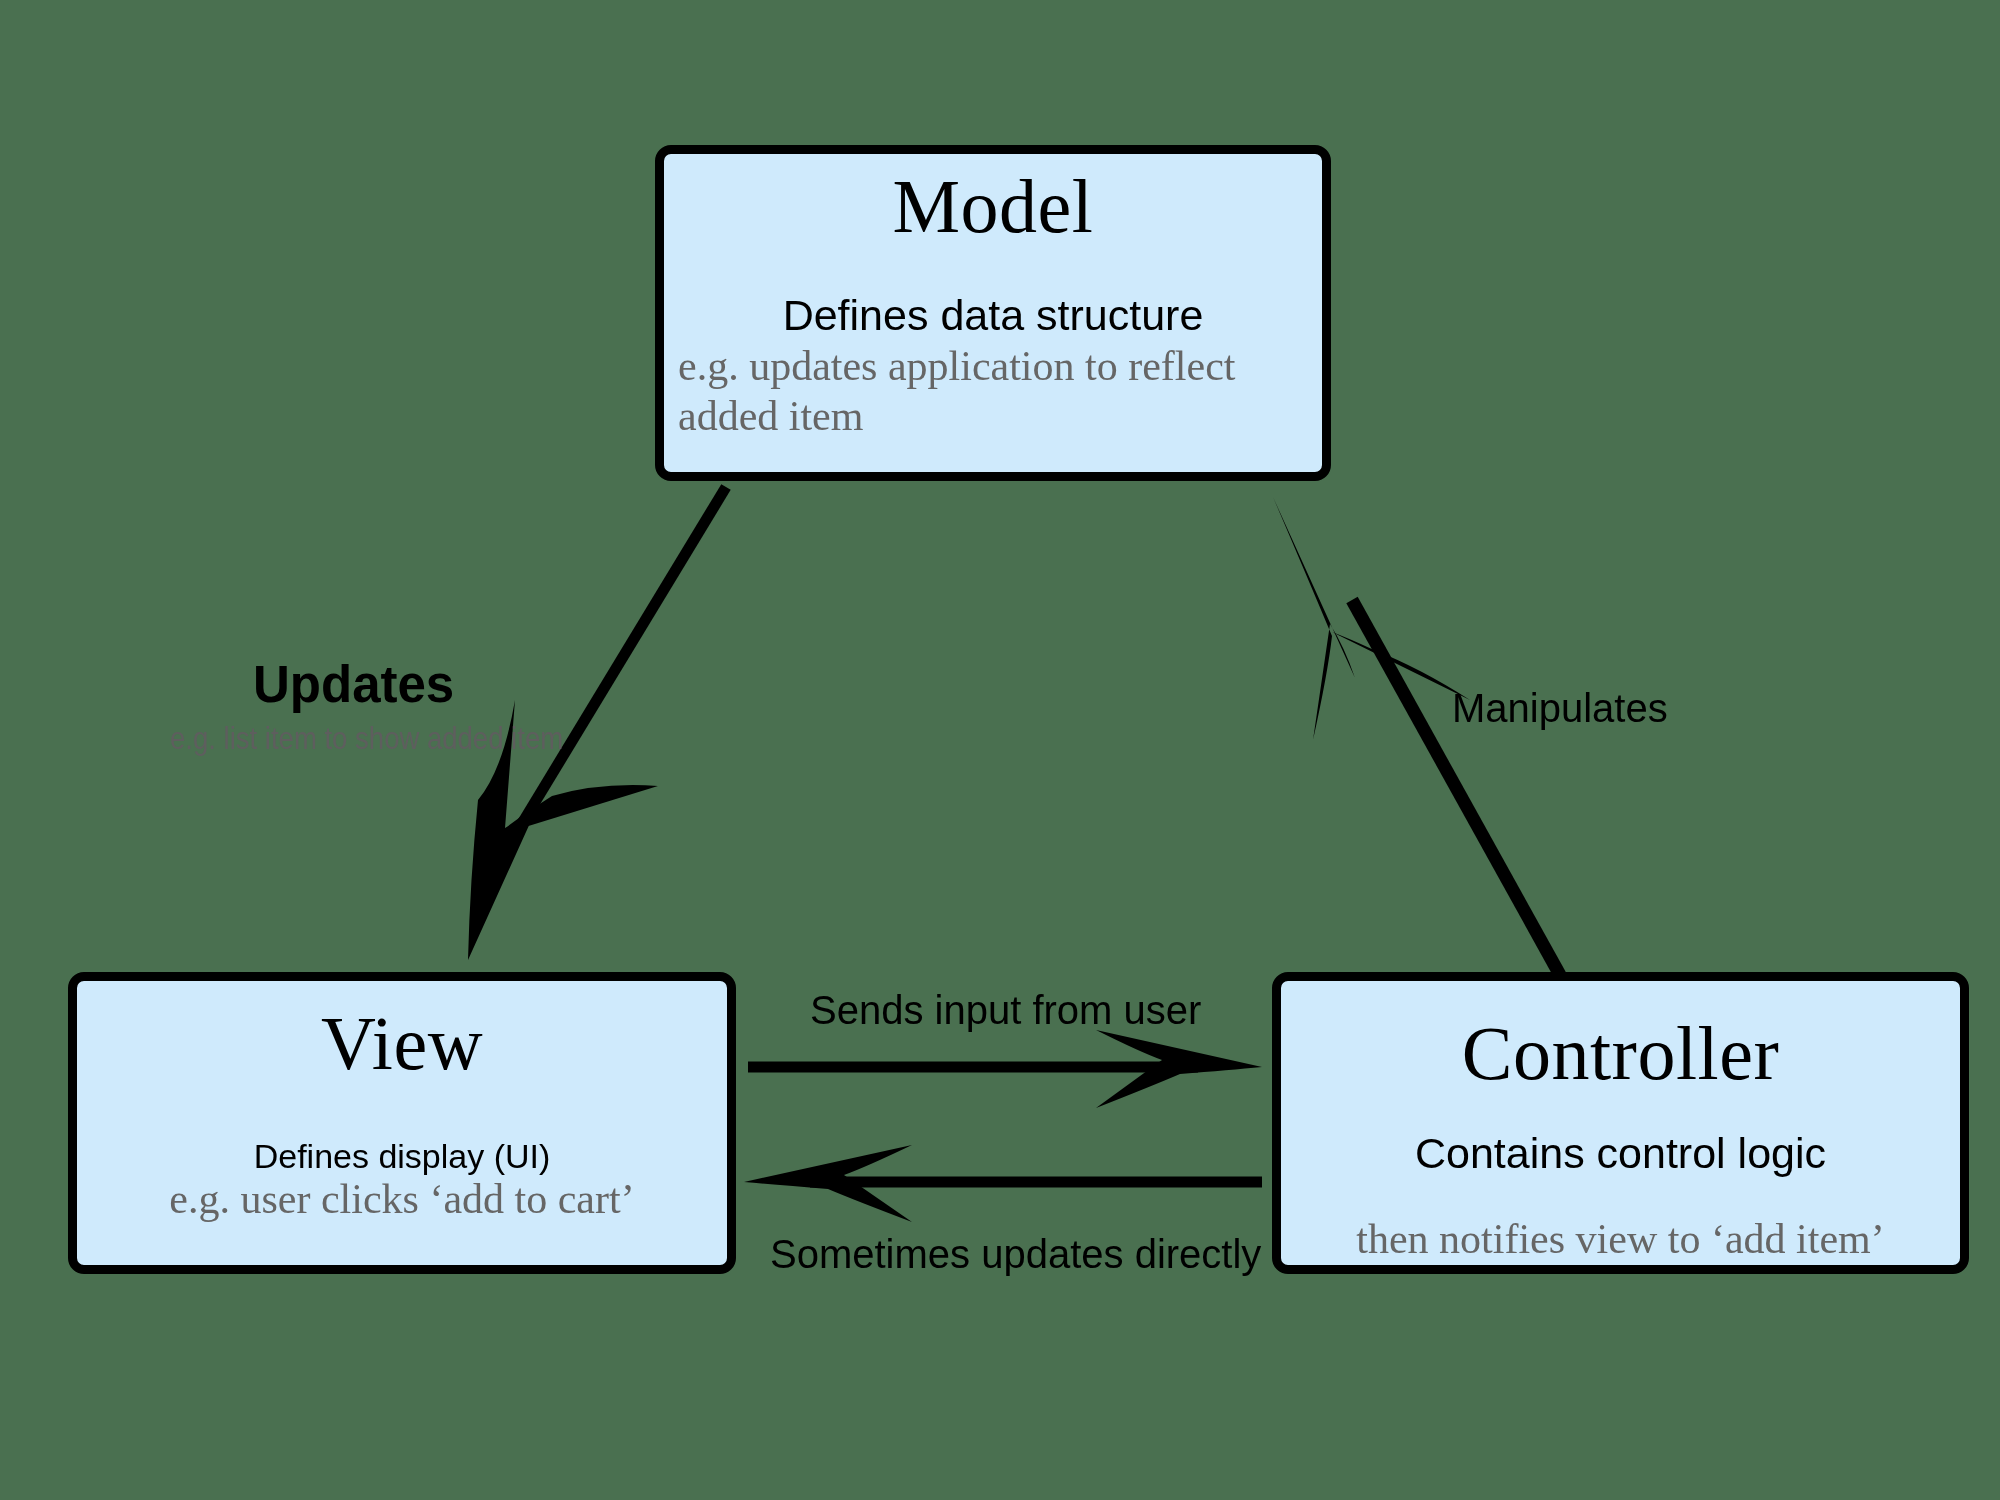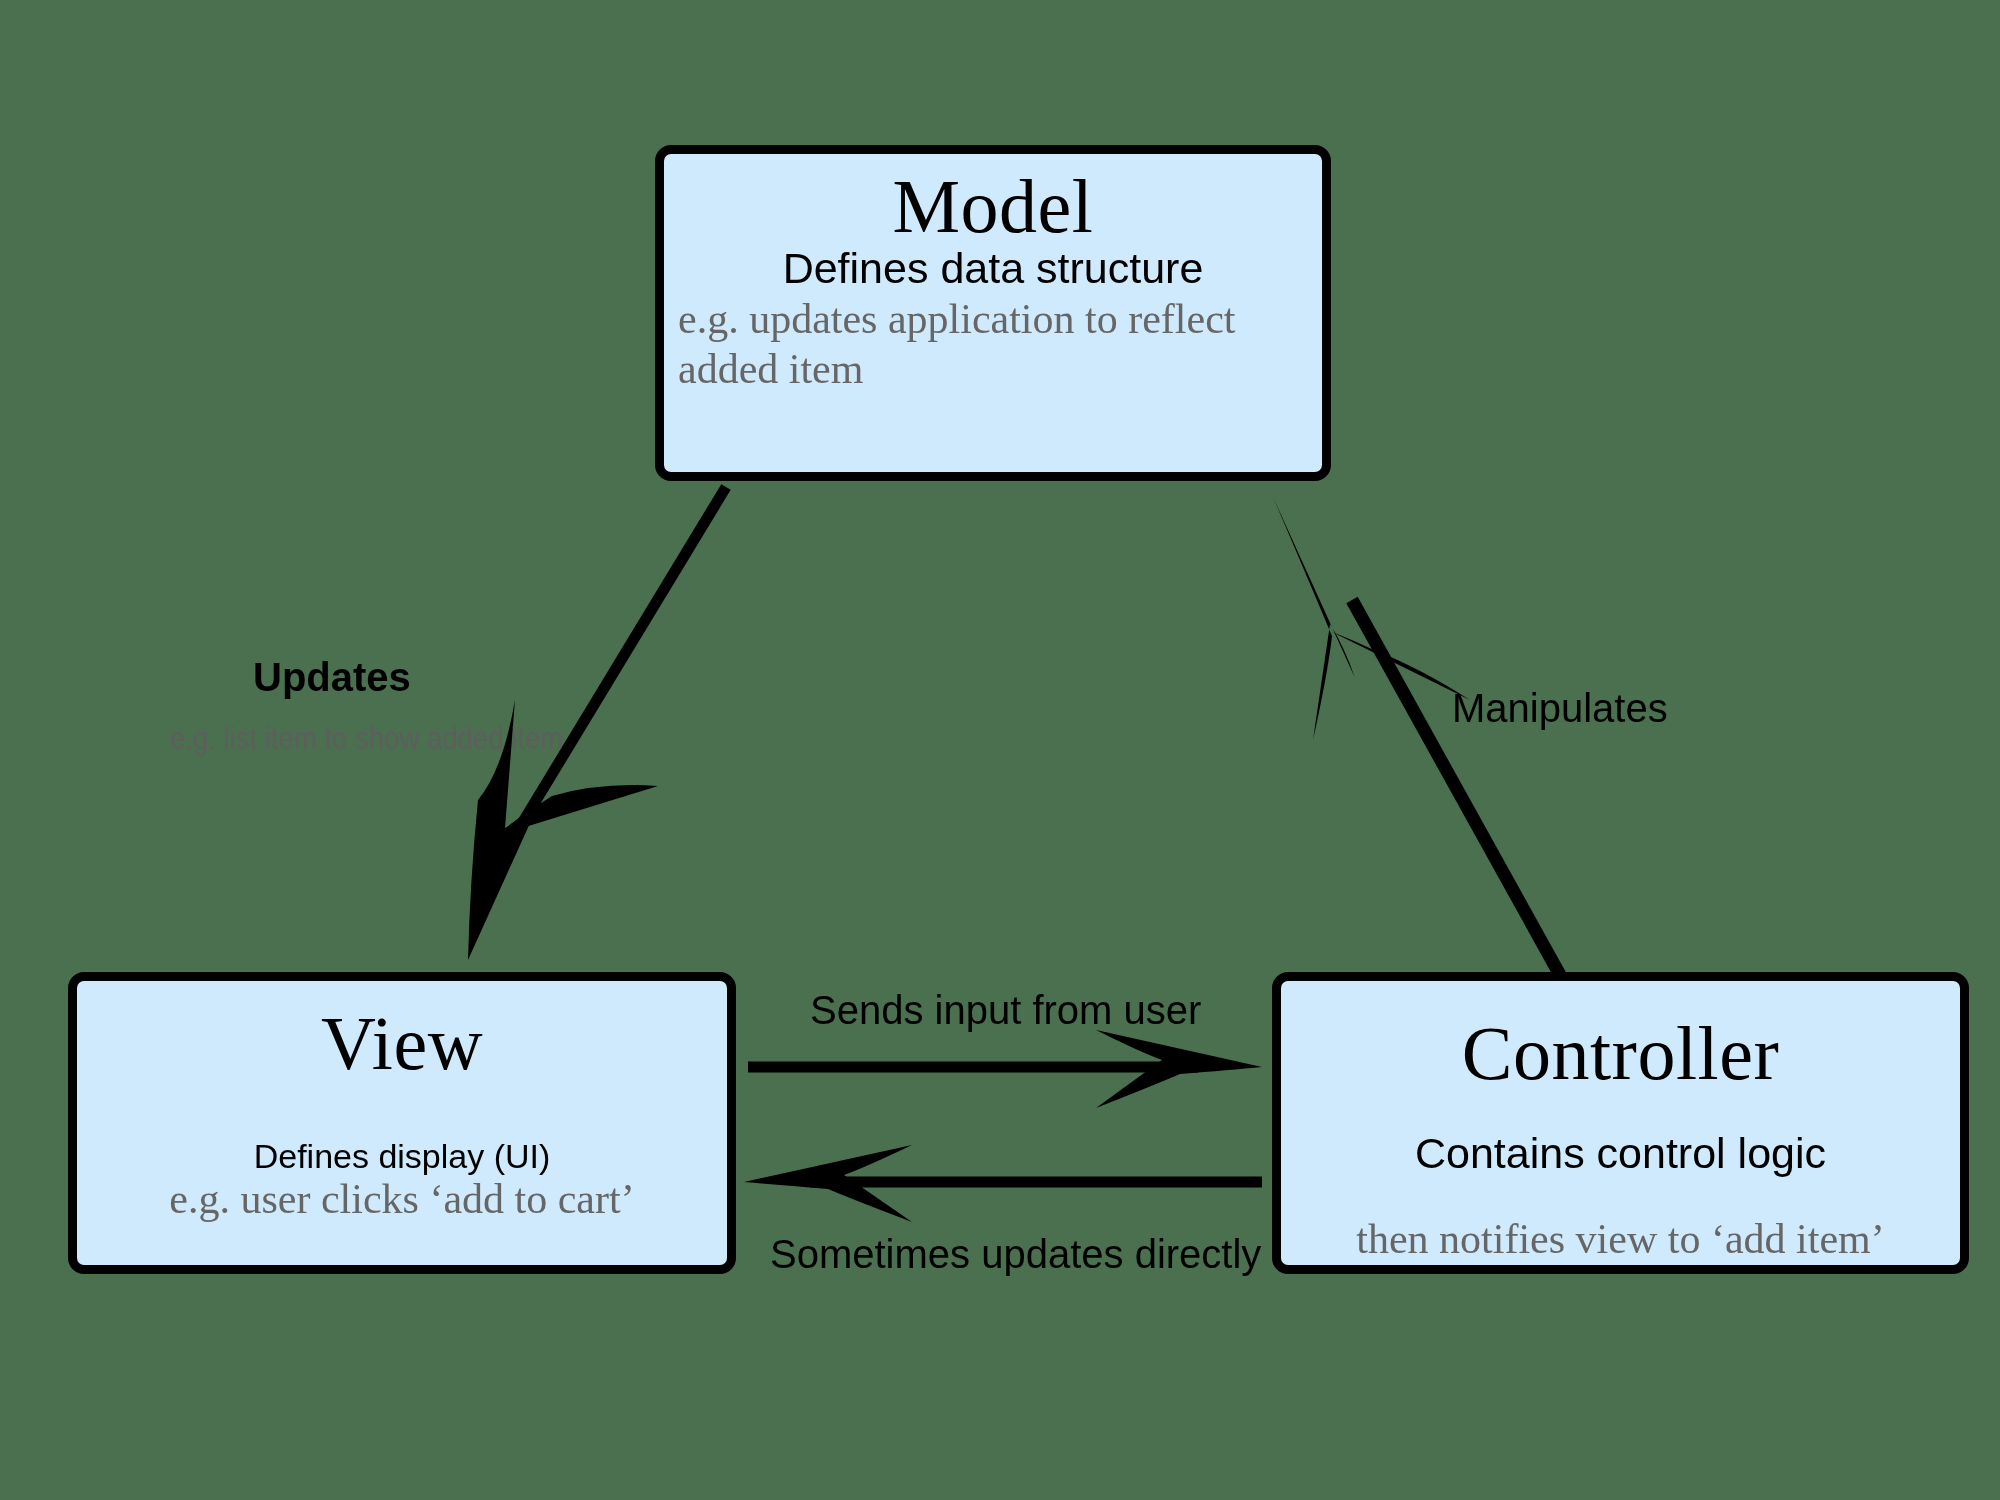--- a/index.html
+++ b/index.html
@@ -51,21 +51,21 @@
     line-height: 1.18;
   }
 
   
   #node-model {
     left: 655px; top: 145px;
     width: 676px; height: 336px;
     padding-top: 14px;
   }
   #node-model .node-title { font-size: 76px; margin-bottom: 2px; }
-  #node-model .node-sub   { font-size: 43px; }
+  #node-model .node-sub   { font-size: 43px; margin-top: 47px; }
   #node-model .node-eg    {
     font-size: 42px;
     align-self: stretch;
     text-align: left;
     padding: 4px 14px 0 14px;
   }
 
   
   #node-view {
     left: 68px; top: 972px;
@@ -103,21 +103,21 @@
     white-space: nowrap;
   }
   .edge-label.primary { font-weight: 700; }
   .edge-label.eg {
     color: #5e5e5e;
     font-weight: 400;
     transform: scaleX(0.86);
     transform-origin: left center;
   }
 
-  #label-updates      { left: 253px; top: 655px; font-size: 40px; }
+  #label-updates      { left: 253px; top: 655px; font-size: 51px; }
   #label-updates-eg   { left: 170px; top: 720px; font-size: 32px; }
   #label-manipulates  { left: 1452px; top: 686px; font-size: 40px; font-weight: 400; }
   #label-sends-input  { left: 810px; top: 988px; font-size: 40px; font-weight: 400; }
   #label-sometimes    { left: 770px; top: 1232px; font-size: 40px; font-weight: 400; }
 </style>
 </head>
 <body>
 
 <div id="stage">
 

